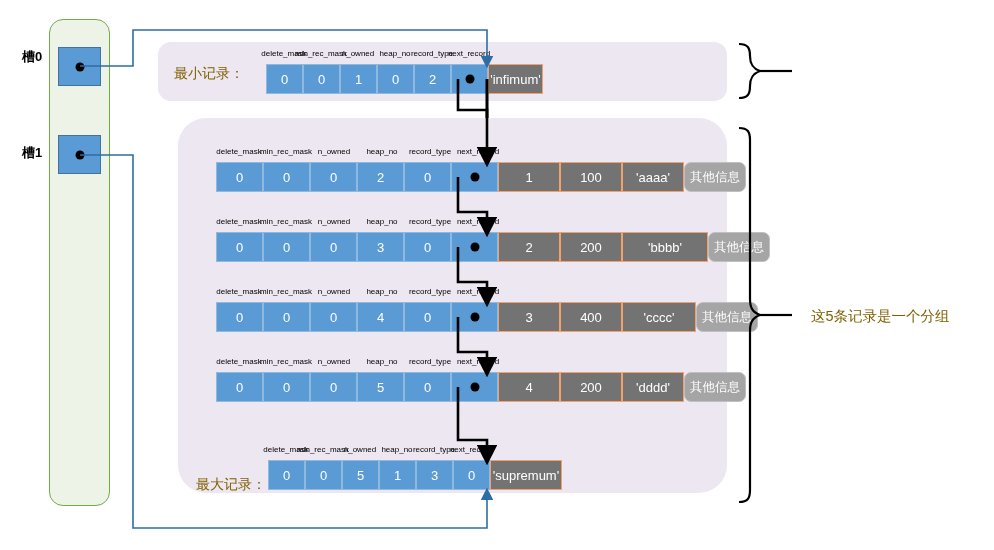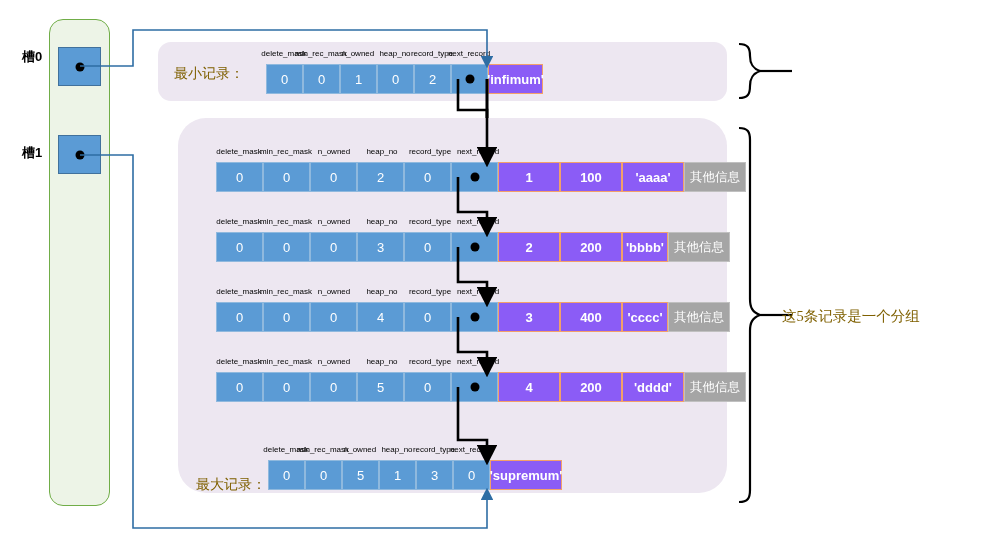--- a/index.html
+++ b/index.html
@@ -54,29 +54,29 @@
   .record-row{position:absolute;height:30px;}
   .cells{position:absolute;left:0;top:0;display:flex;height:30px;}
   .cell{
     box-sizing:border-box;
     display:flex;align-items:center;justify-content:center;
     font-size:13px;color:#ffffff;
     height:30px;
     border:1px solid rgba(255,255,255,0.55);
   }
   .cell.blue{background:#5B9BD5;border-color:#8FB9DE;}
-  .cell.orange{background:#8b5cf6;border-color:#F3A06A;font-weight:bold;}
+  .cell.orange{background:#737373;border-color:#F3A06A;}
   .cell.gray{background:#A5A5A5;border-color:#C0C0C0;}
   .cell.ptr{position:relative;}
   .cell .dot{
     position:absolute;left:50%;top:50%;
     width:9px;height:9px;border-radius:50%;
     background:#000000;transform:translate(-50%,-50%);
   }
-  .cell.cjk{font-size:12.5px;}
+  .cell.cjk{font-size:12.5px;border-radius:7px;}
   .hdrs{position:absolute;left:0;top:-15px;height:14px;}
   .hdr{
     position:absolute;
     font-size:8px;color:#000000;
     white-space:nowrap;text-align:center;
     top:0;
     transform:translateX(-50%);
   }
   .row-title{
     position:absolute;
@@ -176,21 +176,21 @@
       <div class="cell blue" style="width:47px;">0</div>
       <div class="cell blue" style="width:47px;">0</div>
       <div class="cell blue" style="width:47px;">0</div>
       <div class="cell blue" style="width:47px;">3</div>
       <div class="cell blue" style="width:47px;">0</div>
       <div class="cell blue ptr" style="width:47px;">
           <span class="dot"></span>
         </div>
       <div class="cell orange" style="width:62px;">2</div>
       <div class="cell orange" style="width:62px;">200</div>
-      <div class="cell orange" style="width:46px;">'bbbb'</div>
+      <div class="cell orange" style="width:86px;">'bbbb'</div>
       <div class="cell gray cjk" style="width:62px;">其他信息</div>
     </div>
   </div>
 
   <div class="record-row" style="left:216px;top:302px;">
     <div class="hdrs">
       <span class="hdr" style="left:23px;">delete_mask</span>
       <span class="hdr" style="left:70px;">min_rec_mask</span>
       <span class="hdr" style="left:118px;">n_owned</span>
       <span class="hdr" style="left:166px;">heap_no</span>
@@ -201,21 +201,21 @@
       <div class="cell blue" style="width:47px;">0</div>
       <div class="cell blue" style="width:47px;">0</div>
       <div class="cell blue" style="width:47px;">0</div>
       <div class="cell blue" style="width:47px;">4</div>
       <div class="cell blue" style="width:47px;">0</div>
       <div class="cell blue ptr" style="width:47px;">
           <span class="dot"></span>
         </div>
       <div class="cell orange" style="width:62px;">3</div>
       <div class="cell orange" style="width:62px;">400</div>
-      <div class="cell orange" style="width:46px;">'cccc'</div>
+      <div class="cell orange" style="width:74px;">'cccc'</div>
       <div class="cell gray cjk" style="width:62px;">其他信息</div>
     </div>
   </div>
 
   <div class="record-row" style="left:216px;top:372px;">
     <div class="hdrs">
       <span class="hdr" style="left:23px;">delete_mask</span>
       <span class="hdr" style="left:70px;">min_rec_mask</span>
       <span class="hdr" style="left:118px;">n_owned</span>
       <span class="hdr" style="left:166px;">heap_no</span>
@@ -313,15 +313,15 @@
                C 748 128, 750 132, 750 140
                L 750 299
                C 750 307, 752 312, 760 315
                C 752 318, 750 323, 750 331
                L 750 490
                C 750 498, 748 502, 739 502" fill="none" stroke="#000000" stroke-width="2.2"></path>
       <path d="M 760 315 L 792 315" fill="none" stroke="#000000" stroke-width="2.2"></path>
     </g>
   </svg>
 
-  <div class="annot" style="left:782px;top:307px;font-family:Liberation Serif, serif;">这5条记录是一个分组</div>
+  <div class="annot" style="left:811px;top:307px;">这5条记录是一个分组</div>
 
 </div>
 
 </body></html>

